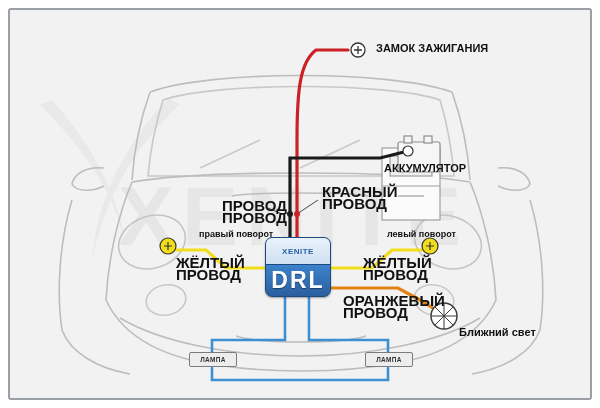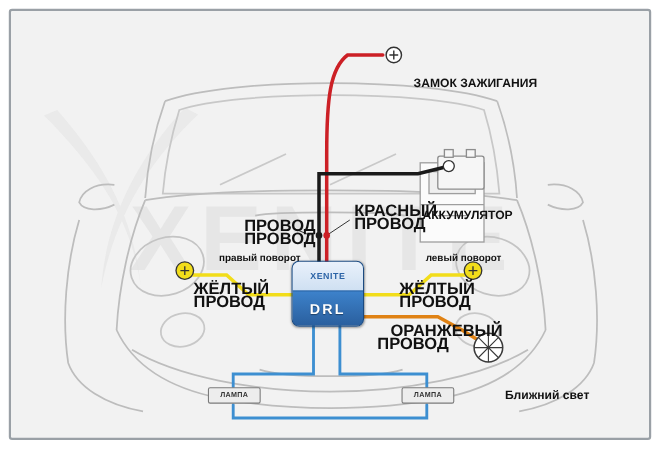--- a/index.html
+++ b/index.html
@@ -2,29 +2,29 @@
 <html><head>
 <meta charset="utf-8">
 <style>
   html,body{margin:0;padding:0;background:#fff;}
   body{font-family:"Liberation Sans",sans-serif;}
   #root{position:relative;width:600px;height:408px;overflow:hidden;background:#ffffff;}
   .frame{position:absolute;left:8px;top:8px;width:584px;height:392px;border:2px solid #9aa0a6;border-radius:3px;background:#f2f2f2;box-sizing:border-box;}
   .canvas{position:absolute;left:0;top:0;width:600px;height:408px;}
   .lbl{position:absolute;font-size:15px;font-weight:bold;color:#111;line-height:11px;letter-spacing:0;}
   .lbl.small{font-size:9px;}
-  .lbl.big{font-size:11px;margin-top:28px;}
+  .lbl.big{font-size:11px;}
   .device{position:absolute;left:265px;top:237px;width:64px;height:58px;border-radius:7px;
     background:linear-gradient(180deg,#2f6fb5 0%,#3f86d0 40%,#2a5f9e 100%);
     border:1px solid #1b4a80;box-shadow:0 1px 2px rgba(0,0,0,.35);}
   .device .top{height:26px;background:linear-gradient(180deg,#e9f1fb,#cfe0f2);border-radius:6px 6px 0 0;border-bottom:1px solid #1b4a80;
     display:flex;align-items:center;justify-content:center;}
   .device .top span{font-size:8px;font-weight:bold;color:#2b63a6;letter-spacing:.5px;}
   .device .drl{height:31px;display:flex;align-items:center;justify-content:center;}
-  .device .drl span{font-size:13px;font-weight:bold;color:#ffffff;letter-spacing:2px;text-shadow:0 1px 1px rgba(0,0,0,.4);}
+  .device .drl span{font-size:23px;font-weight:bold;color:#ffffff;letter-spacing:2px;text-shadow:0 1px 1px rgba(0,0,0,.4);}
   .lampbox{position:absolute;width:46px;height:13px;border:1px solid #7b7b7b;background:#ededed;border-radius:2px;
     display:flex;align-items:center;justify-content:center;}
   .lampbox span{font-size:6.5px;font-weight:bold;color:#333;letter-spacing:.3px;}
 </style>
 </head>
 <body>
 
 <div id="root">
   <div class="frame"></div>
 
@@ -158,17 +158,17 @@
 
   <div class="lbl small" style="left:163px;top:229px;margin-left:36px;">правый поворот</div>
   <div class="lbl small" style="left:387px;top:229px;">левый поворот</div>
 
   <div class="lbl" style="left:176px;top:257px;">ЖЁЛТЫЙ</div>
   <div class="lbl" style="left:176px;top:269px;">ПРОВОД</div>
 
   <div class="lbl" style="left:363px;top:257px;">ЖЁЛТЫЙ</div>
   <div class="lbl" style="left:363px;top:269px;">ПРОВОД</div>
 
-  <div class="lbl" style="left:343px;top:295px;margin-left:12px;">ОРАНЖЕВЫЙ</div>
+  <div class="lbl" style="left:343px;top:295px;">ОРАНЖЕВЫЙ</div>
   <div class="lbl" style="left:343px;top:307px;">ПРОВОД</div>
 
   <div class="lbl big" style="left:459px;top:327px;">Ближний свет</div>
 </div>
 
 </body></html>

